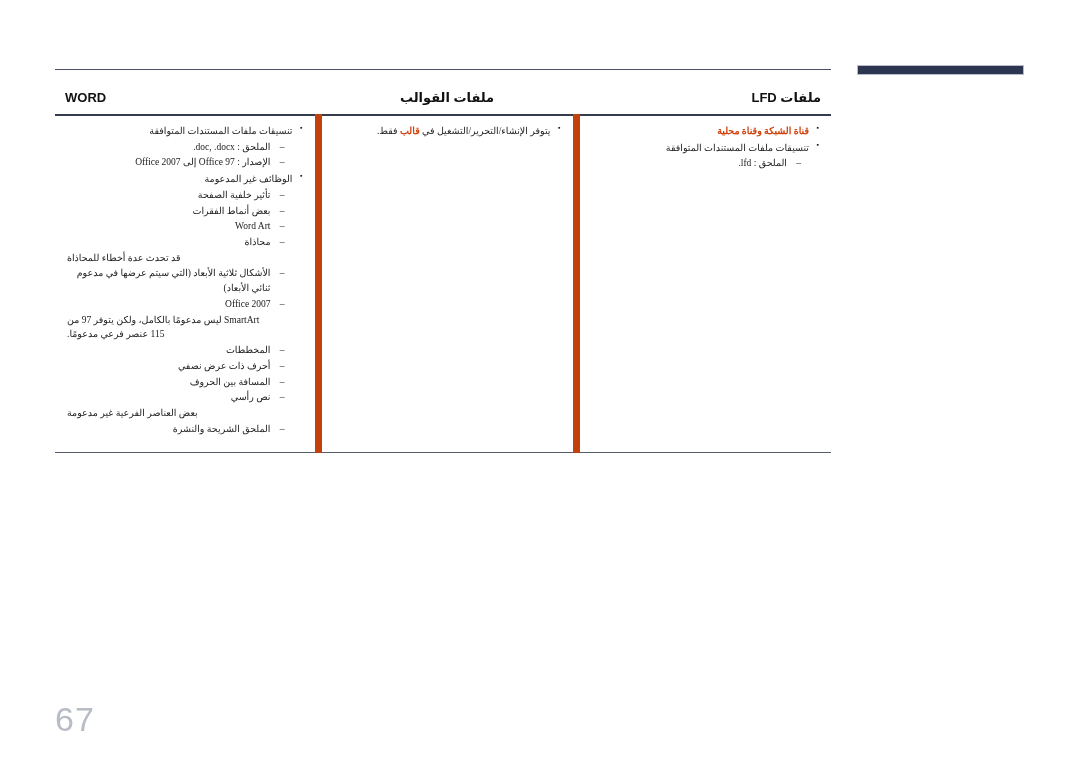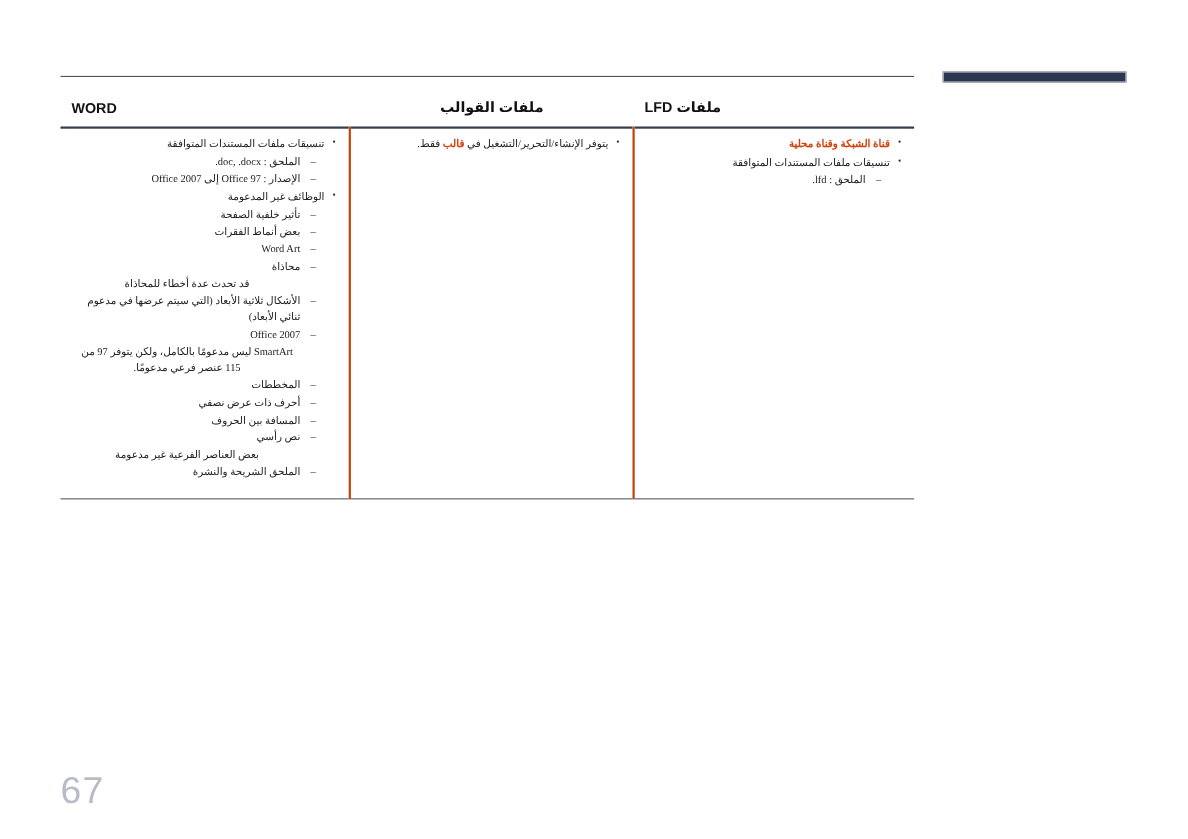--- a/index.html
+++ b/index.html
@@ -53,30 +53,30 @@
   .doc-table thead th {
     font-family: "Liberation Sans", "DejaVu Sans", sans-serif;
     font-weight: bold;
     font-size: 13px;
     color: #111111;
     padding: 6px 10px 9px 10px;
     border: none;
     vertical-align: bottom;
     white-space: nowrap;
   }
-  th.h-lfd  { text-align: left; }
+  th.h-lfd  { text-align: right; }
   th.h-tpl  { }
   th.h-word { text-align: left; padding-left: 0; padding-right: 18px; }
 
   .doc-table thead tr { border-bottom: 2px solid #333b4d; }
 
   .doc-table tbody td {
     vertical-align: top;
     padding: 8px 12px 14px 12px;
-    border-left: 2px solid #c2410c;
+    border-left: 7px solid #c2410c;
     font-size: 9.5px;
     line-height: 1.55;
     color: #20201f;
   }
   .doc-table tbody td:last-child { border-left: none; }
   .doc-table tbody tr { border-bottom: 1px solid #555b6b; }
 
   
   ul.lvl1 {
     list-style: none;
@@ -110,21 +110,21 @@
   }
   ul.lvl2 > li.dash::before {
     content: "\2013";
     position: absolute;
     right: 8px;
     top: 0;
   }
   li.plain {
     list-style: none;
     padding-right: 22px;
-    text-align: center;
+    text-align: left;
     margin: 0 0 1px 0;
   }
   .hl-red { color: #d1410c; font-weight: bold; }
 
   
   td.col-word ul.lvl1 > li.bullet,
   td.col-word ul.lvl2 > li.dash,
   td.col-word .note-line { text-align: right; }
 
   td.col-tpl { text-align: right; }

